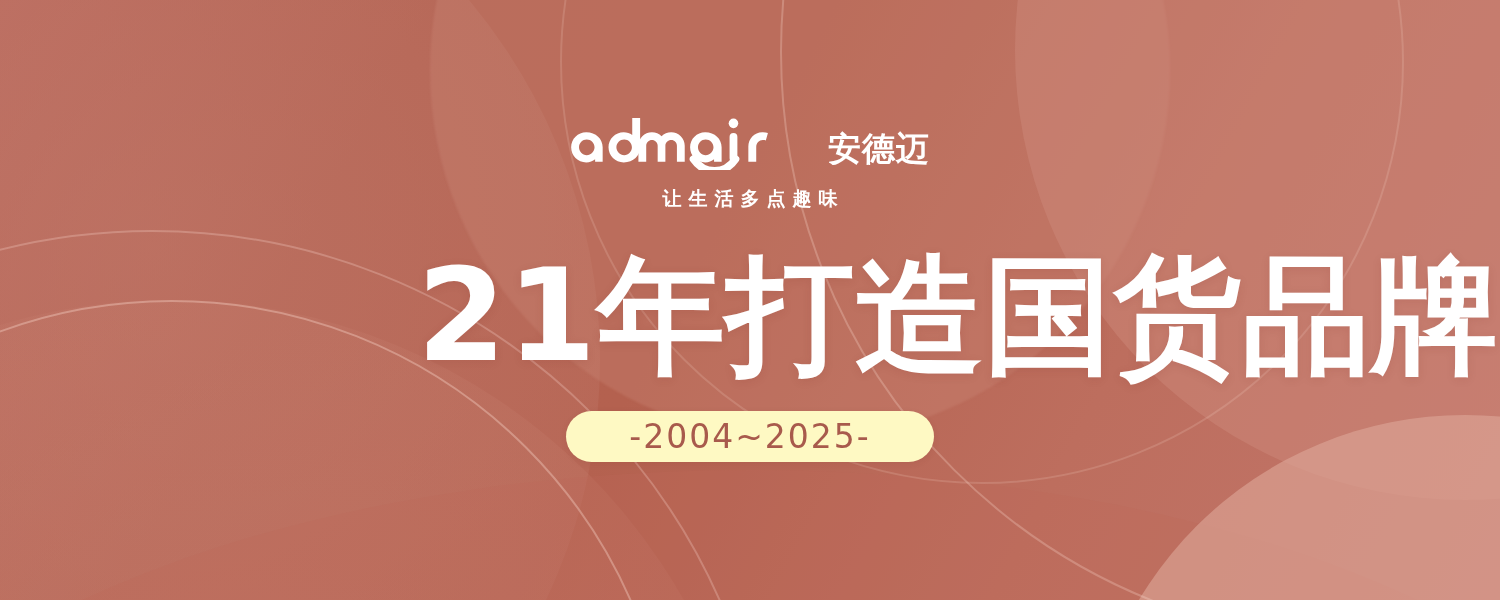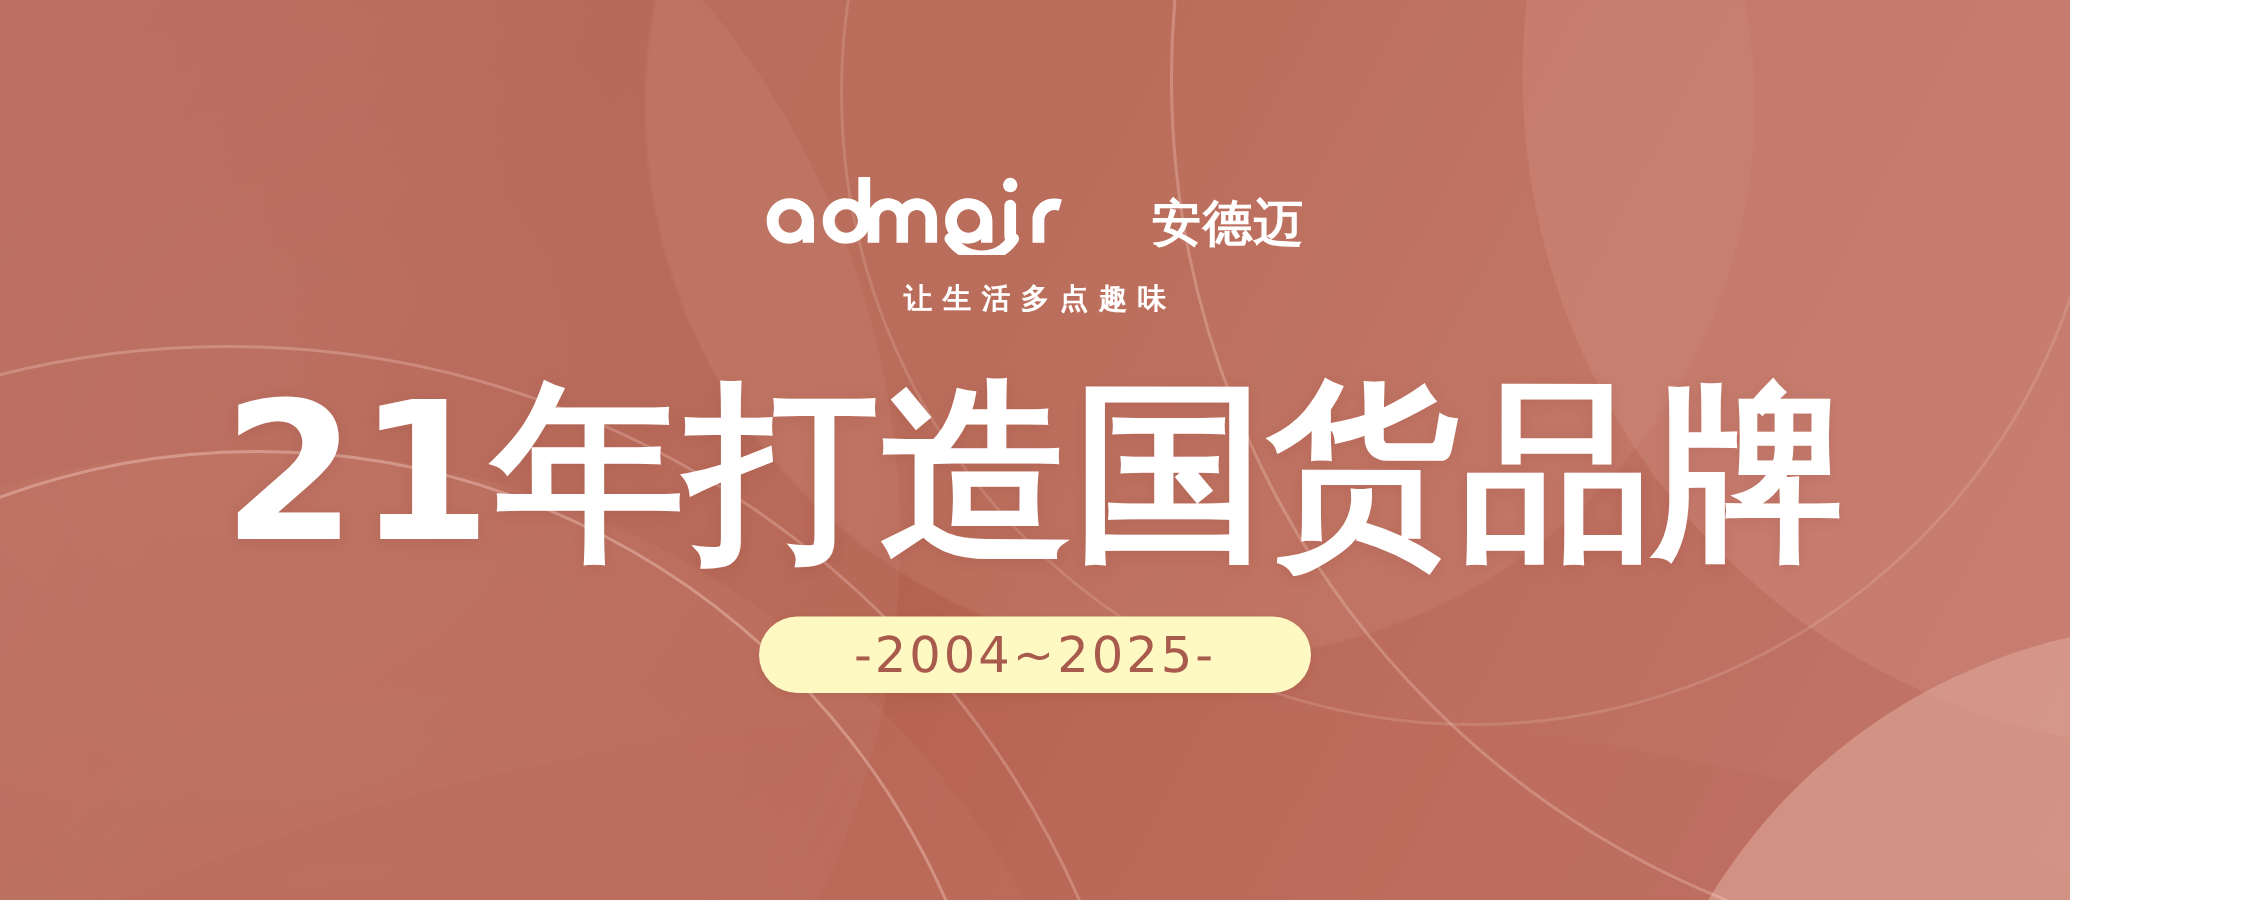--- a/index.html
+++ b/index.html
@@ -3,21 +3,21 @@
 <meta charset="utf-8">
 <style>
   html, body {
     margin: 0;
     padding: 0;
     background: #ffffff;
   }
 
   #banner {
     position: relative;
-    width: 1380px;
+    width: 1500px;
     height: 600px;
     overflow: hidden;
     font-family: "Liberation Sans", "DejaVu Sans", sans-serif;
     background: #b8675a;
     user-select: none;
   }
 
   
   .bg-layer {
     position: absolute;
@@ -185,21 +185,21 @@
     letter-spacing: 7px;
     text-indent: 7px;
     font-family: Liberation Serif, serif;
   }
 
   .headline {
     position: absolute;
     top: 249px;
     left: 0;
     right: 0;
-    text-align: center;
+    text-align: right;
     color: #ffffff;
     font-size: 128px;
     font-weight: 700;
     line-height: 1.05;
     letter-spacing: 1px;
     white-space: nowrap;
     font-family: "DejaVu Sans", "Liberation Sans", sans-serif;
     text-shadow: 0 2px 10px rgba(120,45,35,0.12);
   }
 

